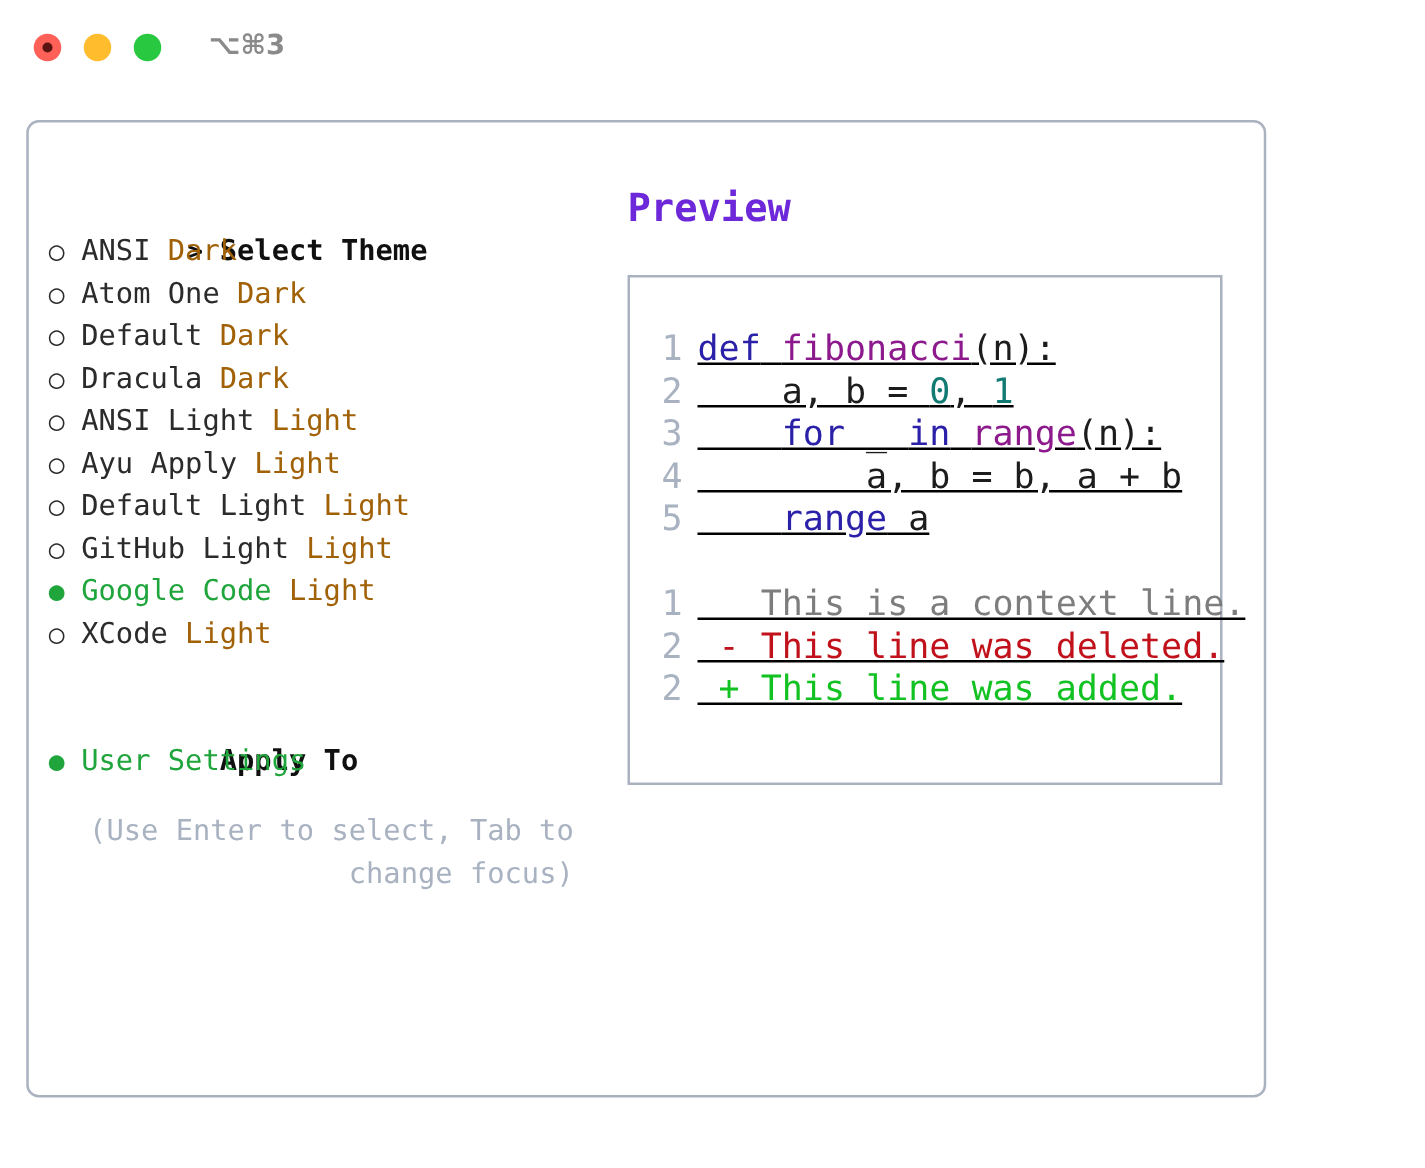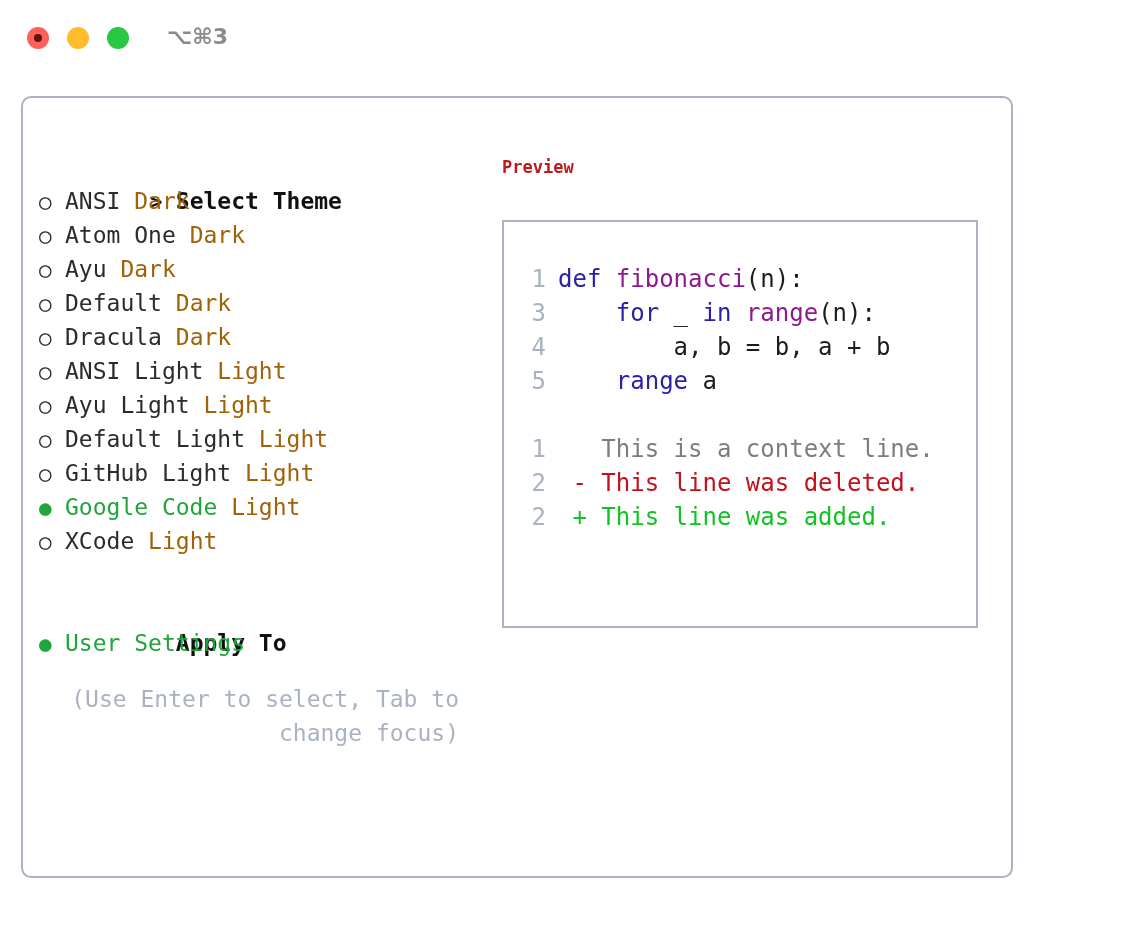--- a/index.html
+++ b/index.html
@@ -129,41 +129,42 @@
     font-size: 23px;
     line-height: 34px;
     color: #a9b2c1;
     width: 420px;
     white-space: pre-wrap;
     text-align: right;
   }
 
   
   #preview-title {
-    font-size: 17px;
-    font-weight: 700;
-    color: #b91c1c;
+    font-size: 31px;
+    font-weight: 700;
+    color: #6d28d9;
     height: 34px;
     line-height: 34px;
     white-space: pre;
   }
   #preview-box {
     margin-top: 36px;
     width: 476px;
     height: 408px;
     box-sizing: border-box;
     border: 2px solid #aab2c0;
     background: #ffffff;
     padding: 40px 0 0 14px;
   }
   .code-line {
     height: 34px;
     line-height: 34px;
     white-space: pre;
-    font-size: 24px;
+    font-size: 28px;
+    text-decoration: underline;
   }
   .ln {
     display: inline-block;
     width: 28px;
     text-align: right;
     color: #a9b2c1;
     margin-right: 12px;
   }
   .tok-kw   { color: #2b20a8; }
   .tok-fn   { color: #8d1a8d; }
@@ -190,25 +191,24 @@
 
     <div id="left-col">
 
       <div class="row head">
         <span class="bullet caret">&gt;</span><span>Select Theme</span>
       </div>
 
       <div id="theme-list">
           <div class="row"><span class="bullet empty">○</span><span class="label">ANSI</span><span class="suffix"> Dark</span></div>
           <div class="row"><span class="bullet empty">○</span><span class="label">Atom One</span><span class="suffix"> Dark</span></div>
-          <div class="row"><span class="bullet empty">○</span><span class="label">Ayu</span><span class="suffix"> Dark</span></div>
           <div class="row"><span class="bullet empty">○</span><span class="label">Default</span><span class="suffix"> Dark</span></div>
           <div class="row"><span class="bullet empty">○</span><span class="label">Dracula</span><span class="suffix"> Dark</span></div>
           <div class="row"><span class="bullet empty">○</span><span class="label">ANSI Light</span><span class="suffix"> Light</span></div>
-          <div class="row"><span class="bullet empty">○</span><span class="label">Ayu Light</span><span class="suffix"> Light</span></div>
+          <div class="row"><span class="bullet empty">○</span><span class="label">Ayu Apply</span><span class="suffix"> Light</span></div>
           <div class="row"><span class="bullet empty">○</span><span class="label">Default Light</span><span class="suffix"> Light</span></div>
           <div class="row"><span class="bullet empty">○</span><span class="label">GitHub Light</span><span class="suffix"> Light</span></div>
           <div class="row"><span class="bullet filled">●</span><span class="label sel">Google Code</span><span class="suffix"> Light</span></div>
           <div class="row"><span class="bullet empty">○</span><span class="label">XCode</span><span class="suffix"> Light</span></div>
         </div>
 
       <div class="spacer"></div>
 
       <div class="row head">
         <span class="bullet blank">○</span><span>Apply To</span>
@@ -220,20 +220,21 @@
 
       <div id="hint">(Use Enter to select, Tab to change focus)</div>
     </div>
 
     <div id="right-col">
       <div id="preview-title">Preview</div>
 
       <div id="preview-box">
         <div id="code-block">
             <div class="code-line"><span class="ln">1</span><span class="tok-kw">def</span><span class="tok-txt"> </span><span class="tok-fn">fibonacci</span><span class="tok-txt">(n):</span></div>
+            <div class="code-line"><span class="ln">2</span><span class="tok-txt">    a, b = </span><span class="tok-num">0</span><span class="tok-txt">, </span><span class="tok-num">1</span></div>
             <div class="code-line"><span class="ln">3</span><span class="tok-txt">    </span><span class="tok-kw">for</span><span class="tok-txt"> _ </span><span class="tok-kw">in</span><span class="tok-txt"> </span><span class="tok-fn">range</span><span class="tok-txt">(n):</span></div>
             <div class="code-line"><span class="ln">4</span><span class="tok-txt">        a, b = b, a + b</span></div>
             <div class="code-line"><span class="ln">5</span><span class="tok-txt">    </span><span class="tok-kw">range</span><span class="tok-txt"> a</span></div>
           </div>
         <div class="code-gap"></div>
         <div id="diff-block">
             <div class="code-line"><span class="ln">1</span><span class="tok-ctx">   This is a context line.</span></div>
             <div class="code-line"><span class="ln">2</span><span class="tok-del"> - This line was deleted.</span></div>
             <div class="code-line"><span class="ln">2</span><span class="tok-add"> + This line was added.</span></div>
           </div>

